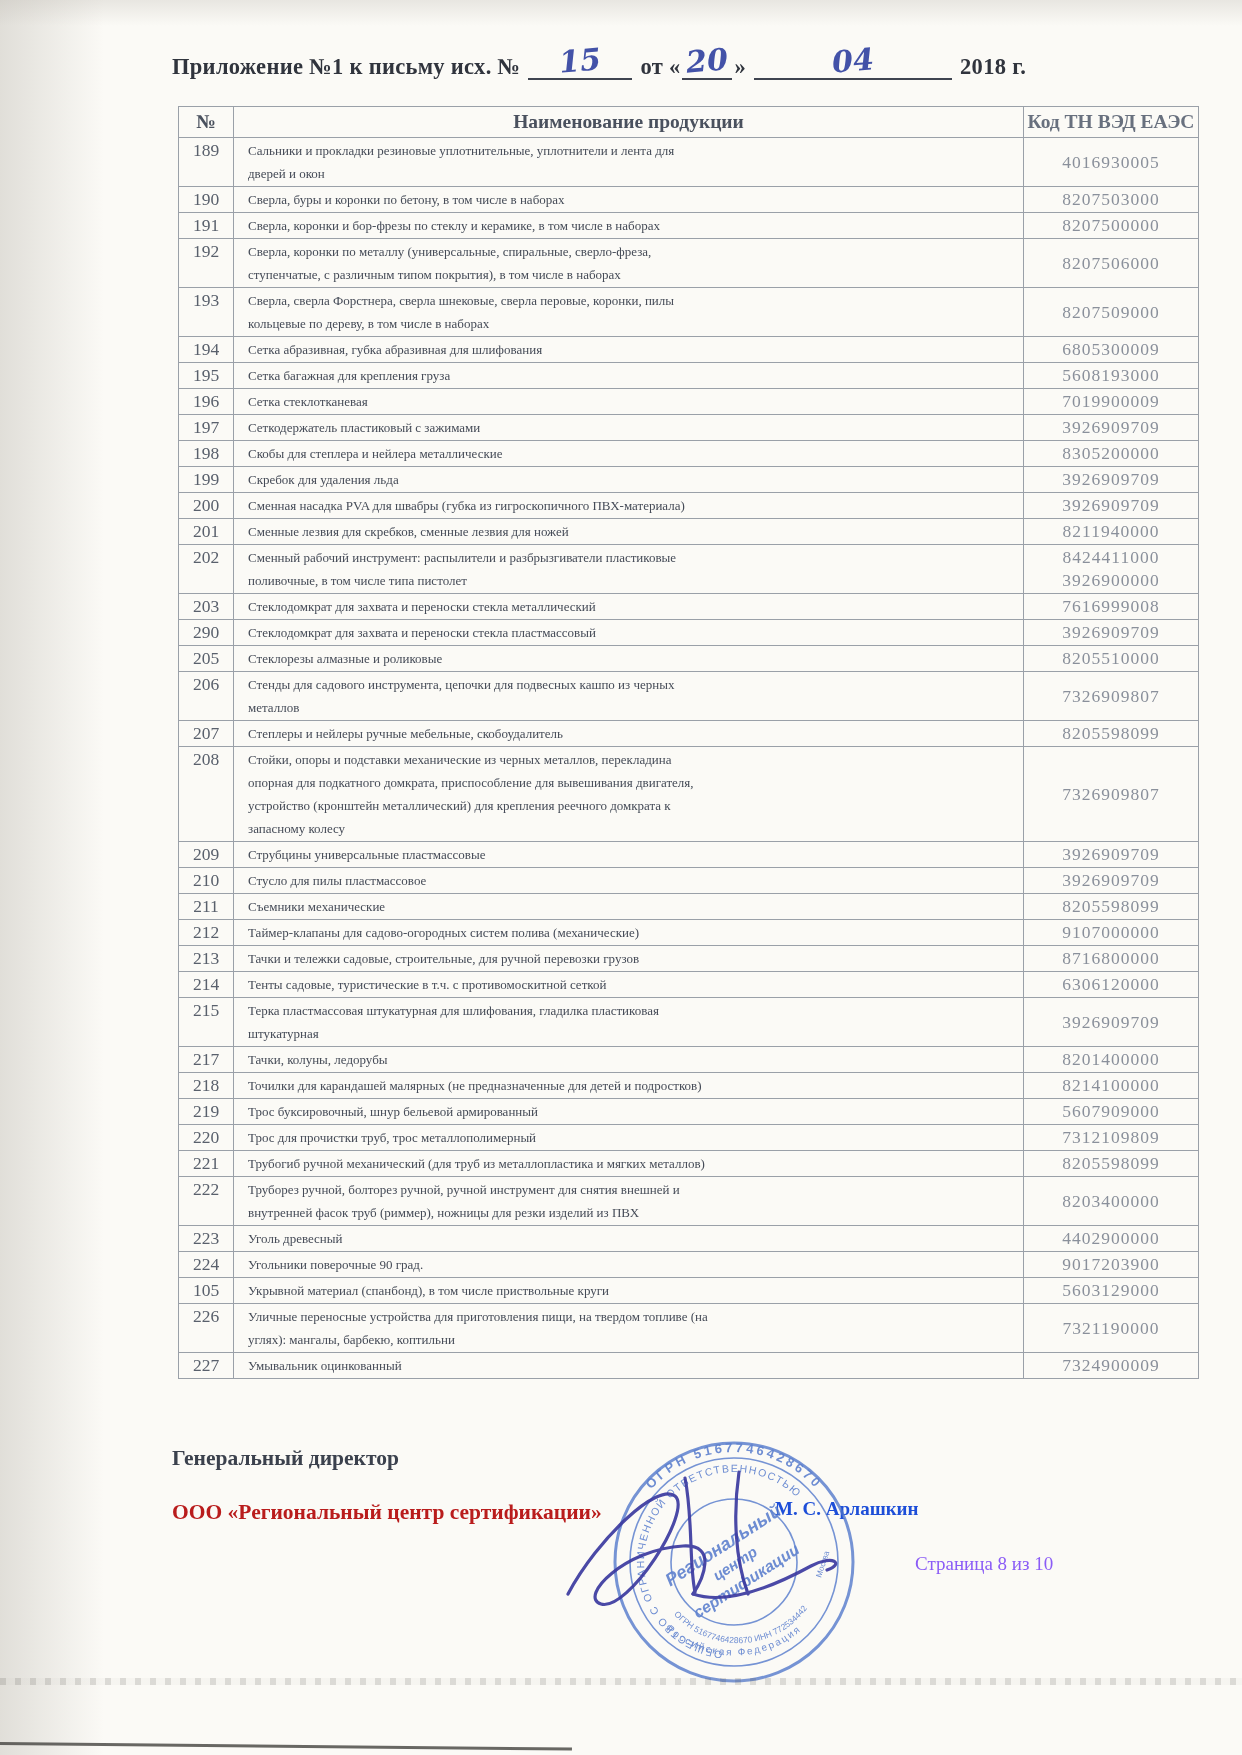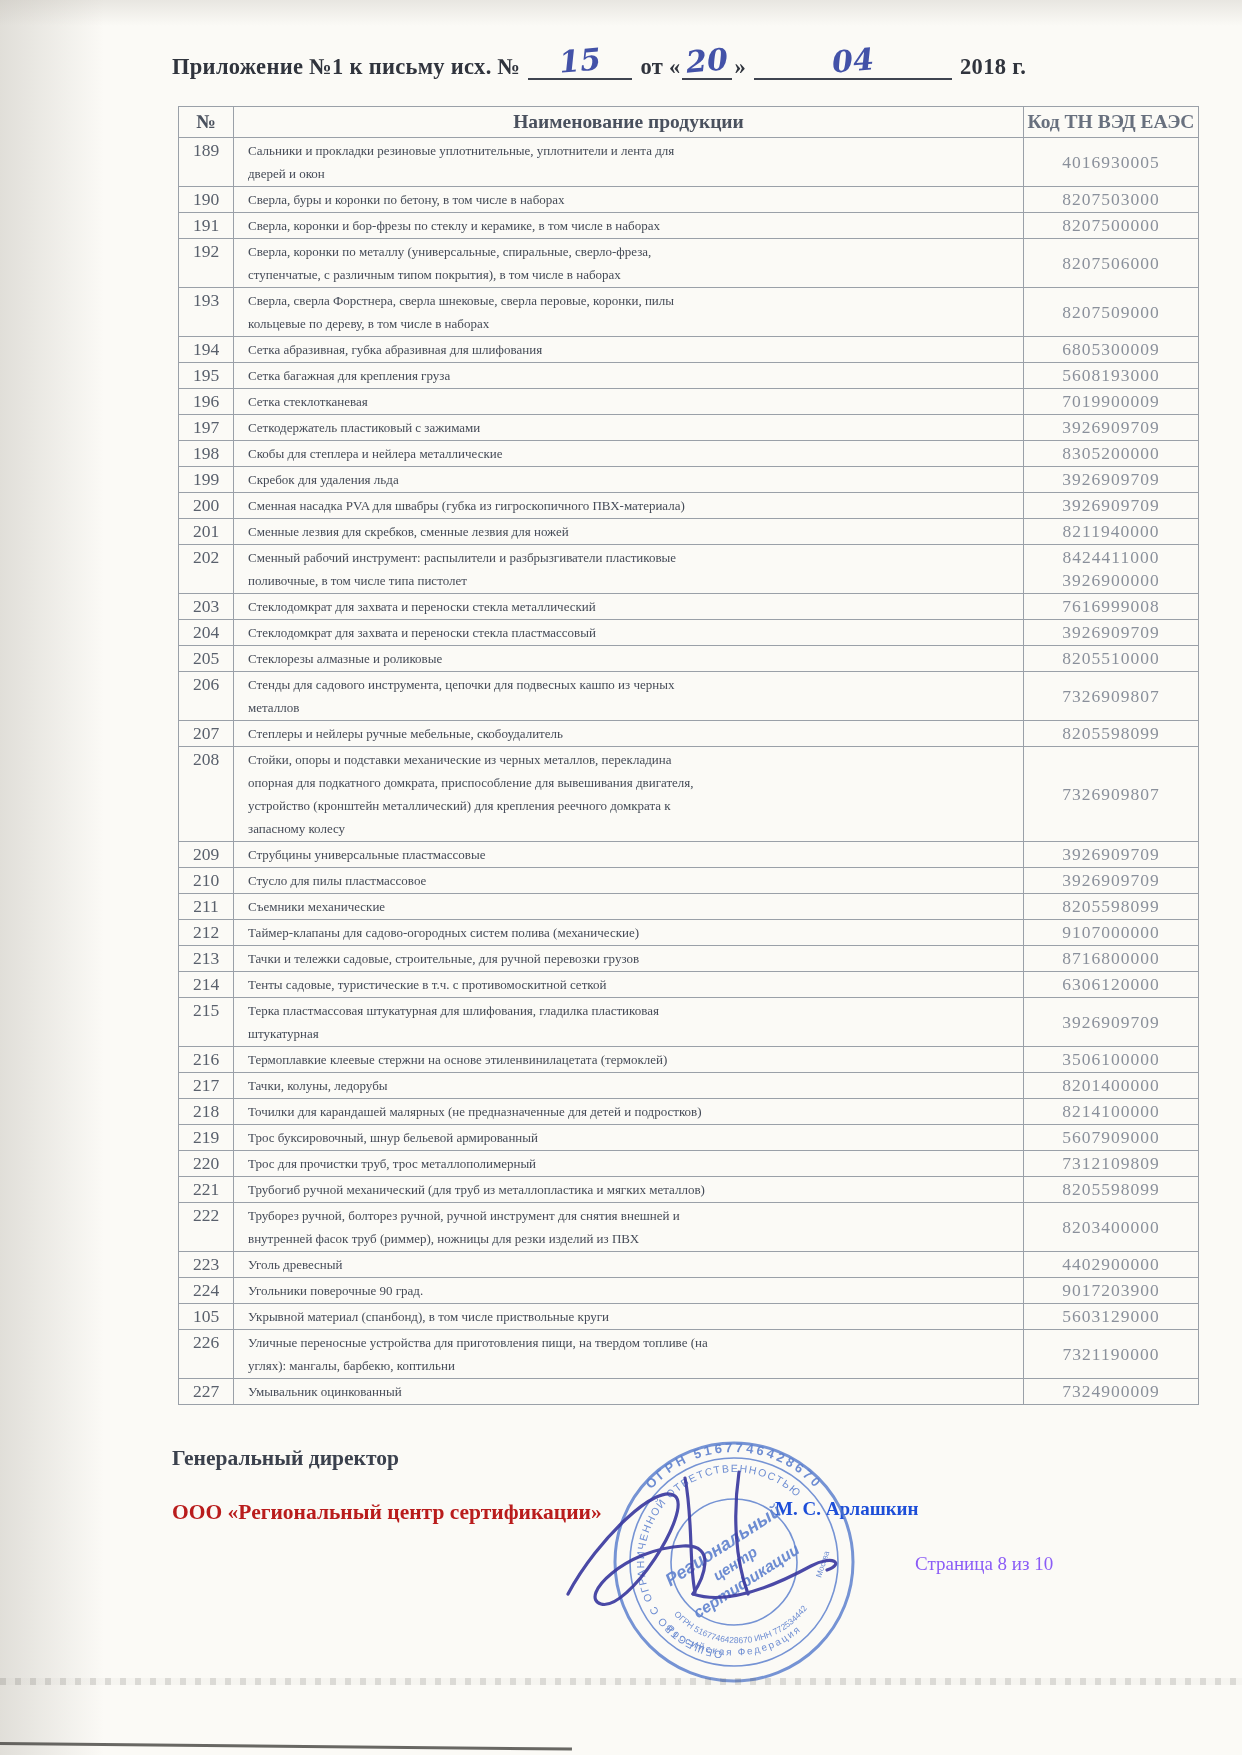--- a/index.html
+++ b/index.html
@@ -149,21 +149,21 @@
 поливочные, в том числе типа пистолет</td>
       <td class="code">8424411000
 3926900000</td>
     </tr>
         <tr>
       <td class="num">203</td>
       <td class="name">Стеклодомкрат для захвата и переноски стекла металлический</td>
       <td class="code">7616999008</td>
     </tr>
         <tr>
-      <td class="num">204</td>
+      <td class="num">290</td>
       <td class="name">Стеклодомкрат для захвата и переноски стекла пластмассовый</td>
       <td class="code">3926909709</td>
     </tr>
         <tr>
       <td class="num">205</td>
       <td class="name">Стеклорезы алмазные и роликовые</td>
       <td class="code">8205510000</td>
     </tr>
         <tr>
       <td class="num">206</td>
@@ -212,25 +212,20 @@
         <tr>
       <td class="num">214</td>
       <td class="name">Тенты садовые, туристические в т.ч. с противомоскитной сеткой</td>
       <td class="code">6306120000</td>
     </tr>
         <tr>
       <td class="num">215</td>
       <td class="name">Терка пластмассовая штукатурная для шлифования, гладилка пластиковая
 штукатурная</td>
       <td class="code">3926909709</td>
-    </tr>
-        <tr>
-      <td class="num">216</td>
-      <td class="name">Термоплавкие клеевые стержни на основе этиленвинилацетата (термоклей)</td>
-      <td class="code">3506100000</td>
     </tr>
         <tr>
       <td class="num">217</td>
       <td class="name">Тачки, колуны, ледорубы</td>
       <td class="code">8201400000</td>
     </tr>
         <tr>
       <td class="num">218</td>
       <td class="name">Точилки для карандашей малярных (не предназначенные для детей и подростков)</td>
       <td class="code">8214100000</td>

